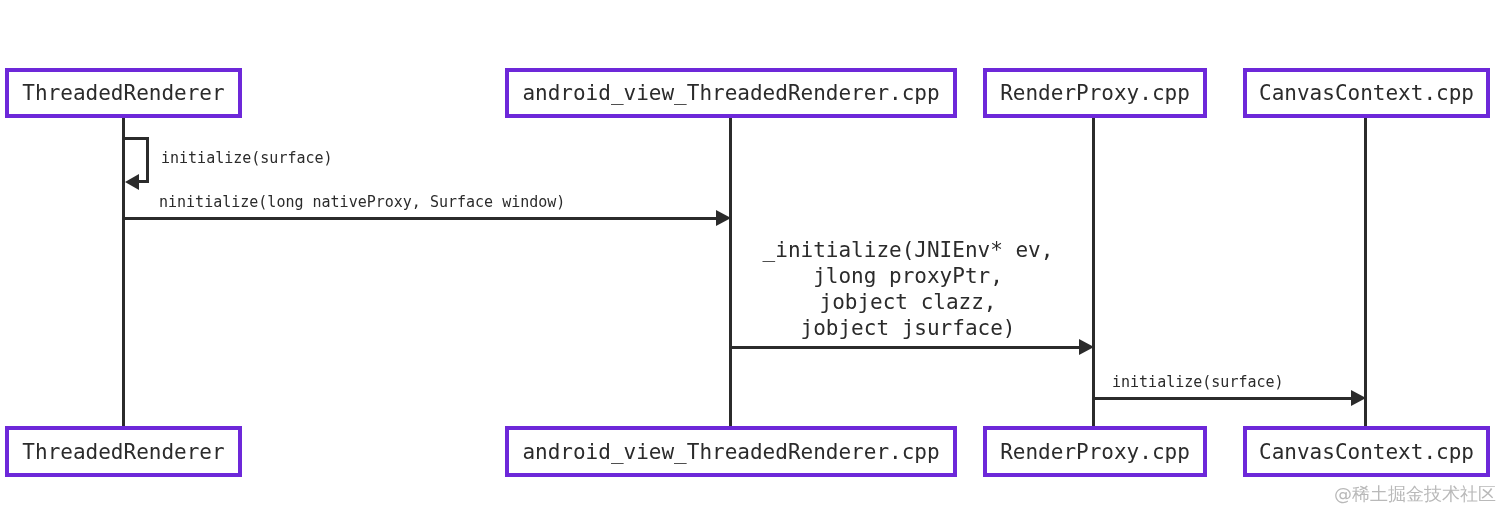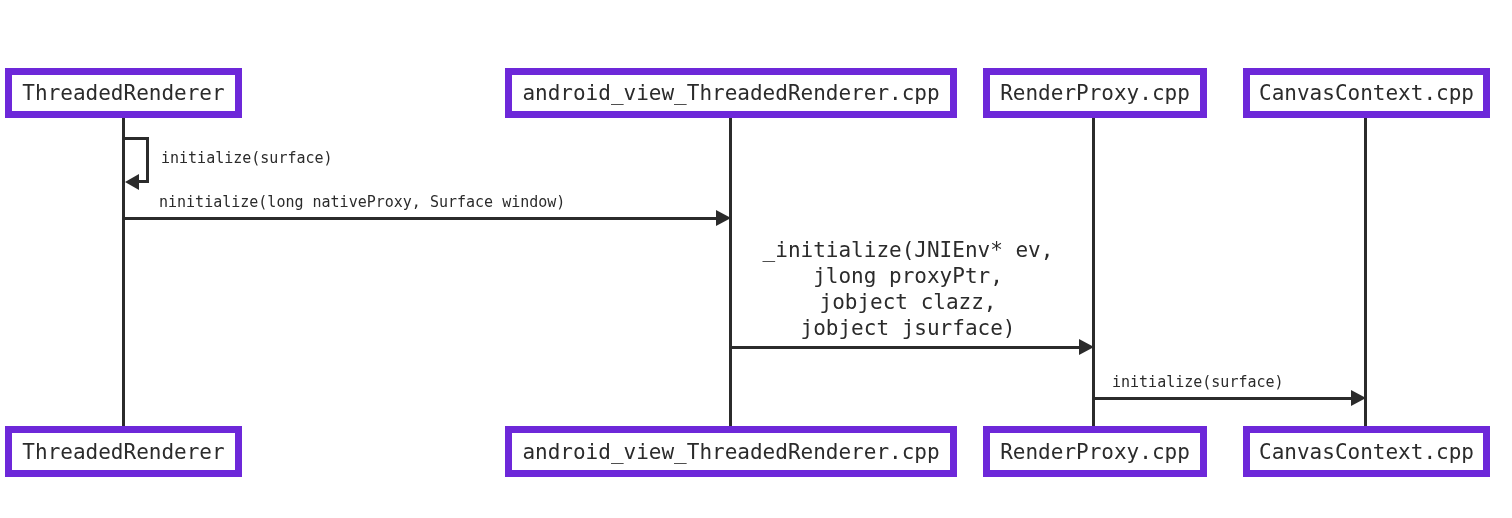--- a/index.html
+++ b/index.html
@@ -12,21 +12,21 @@
     width: 1512px;
     height: 518px;
     background: #ffffff;
     overflow: hidden;
     font-family: "DejaVu Sans Mono", "Liberation Mono", monospace;
     color: #2b2b2b;
   }
   .pbox {
     position: absolute;
     box-sizing: border-box;
-    border: 7px solid #6d28d9;
+    border: 4px solid #6d28d9;
     background: #ffffff;
     display: flex;
     align-items: center;
     justify-content: center;
     font-size: 21px;
     white-space: nowrap;
     z-index: 2;
   }
   .lifeline {
     position: absolute;
@@ -139,14 +139,15 @@
   <div class="pbox" style="left:505px; top:426px; width:452px; height:51px;">
     <span>android_view_ThreadedRenderer.cpp</span>
   </div>
   <div class="pbox" style="left:983px; top:426px; width:224px; height:51px;">
     <span>RenderProxy.cpp</span>
   </div>
   <div class="pbox" style="left:1243px; top:426px; width:247px; height:51px;">
     <span>CanvasContext.cpp</span>
   </div>
 
+  <div class="watermark" style="left:1334px; top:482px;">@稀土掘金技术社区</div>
 
 </div>
 
 </body></html>

